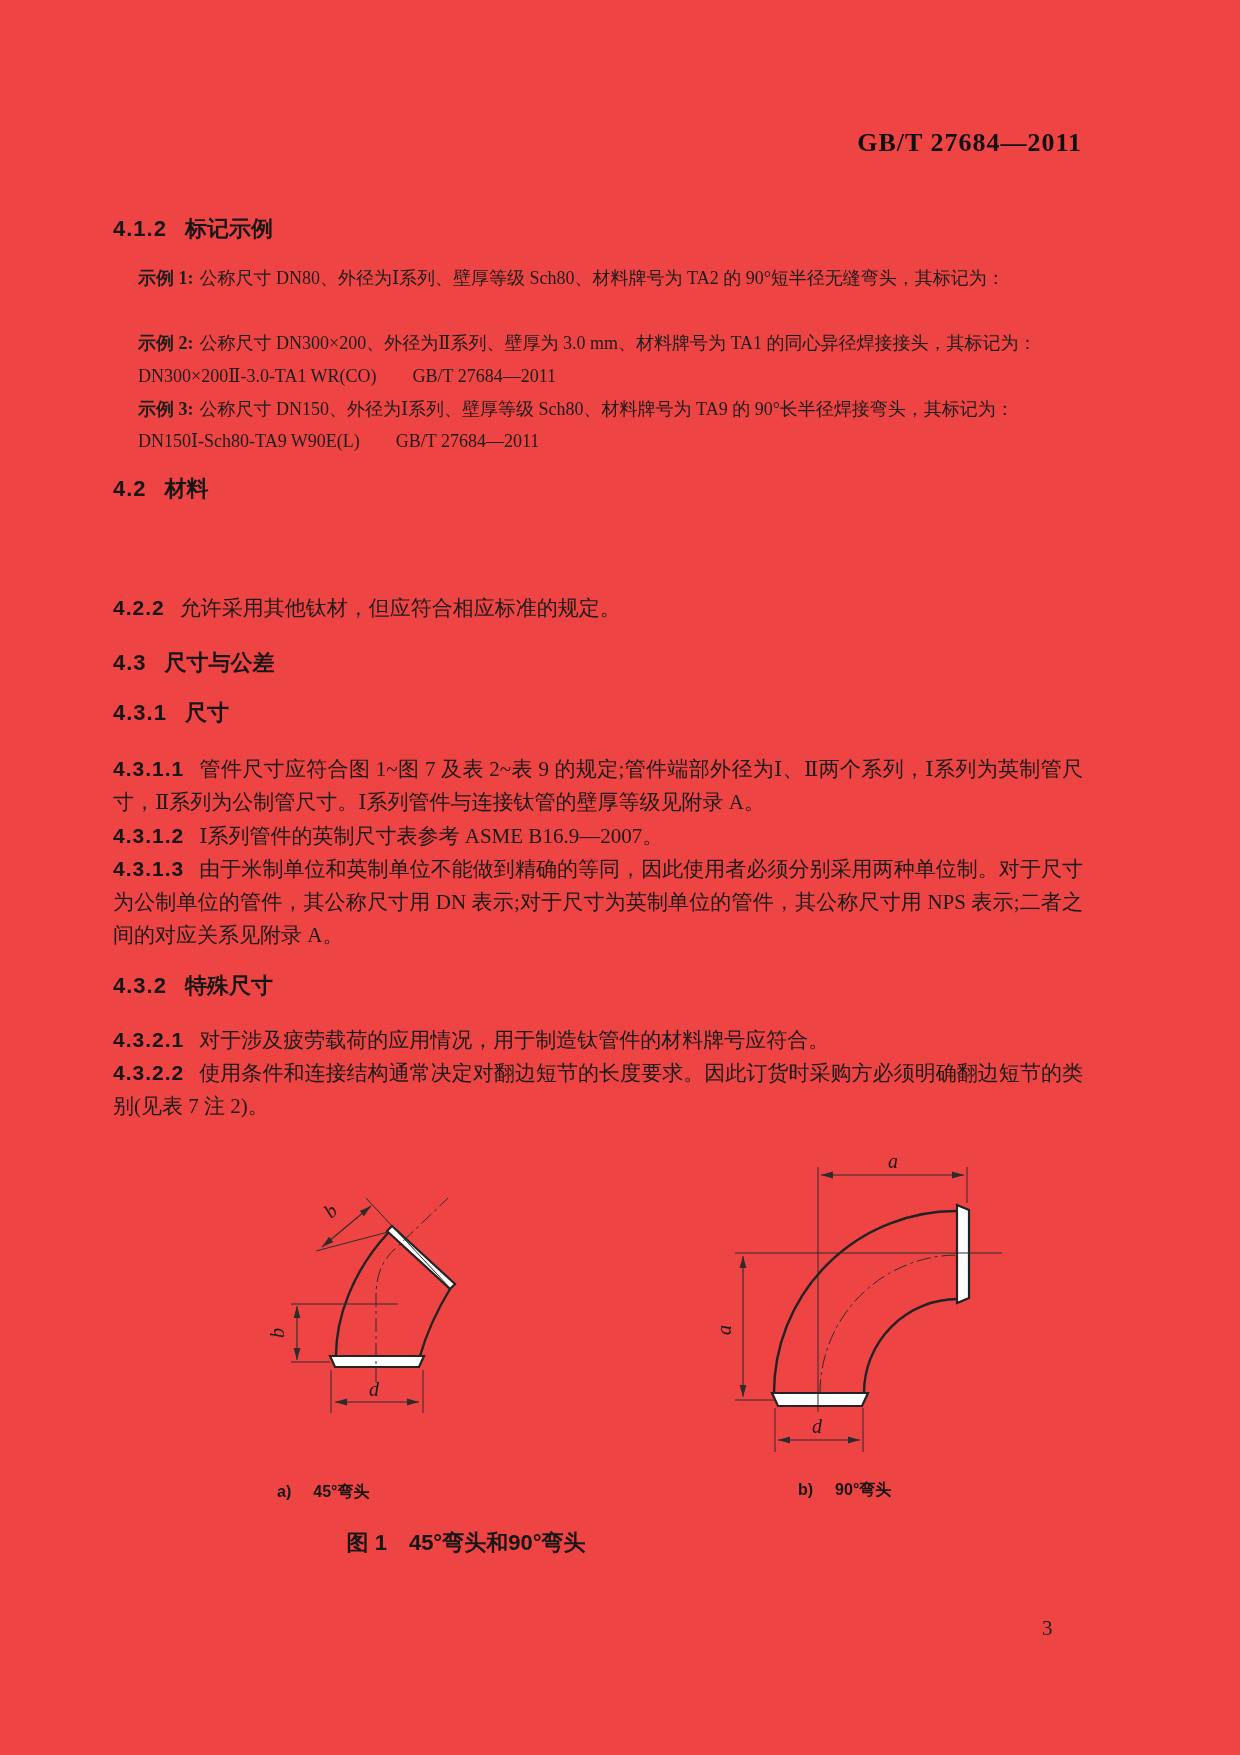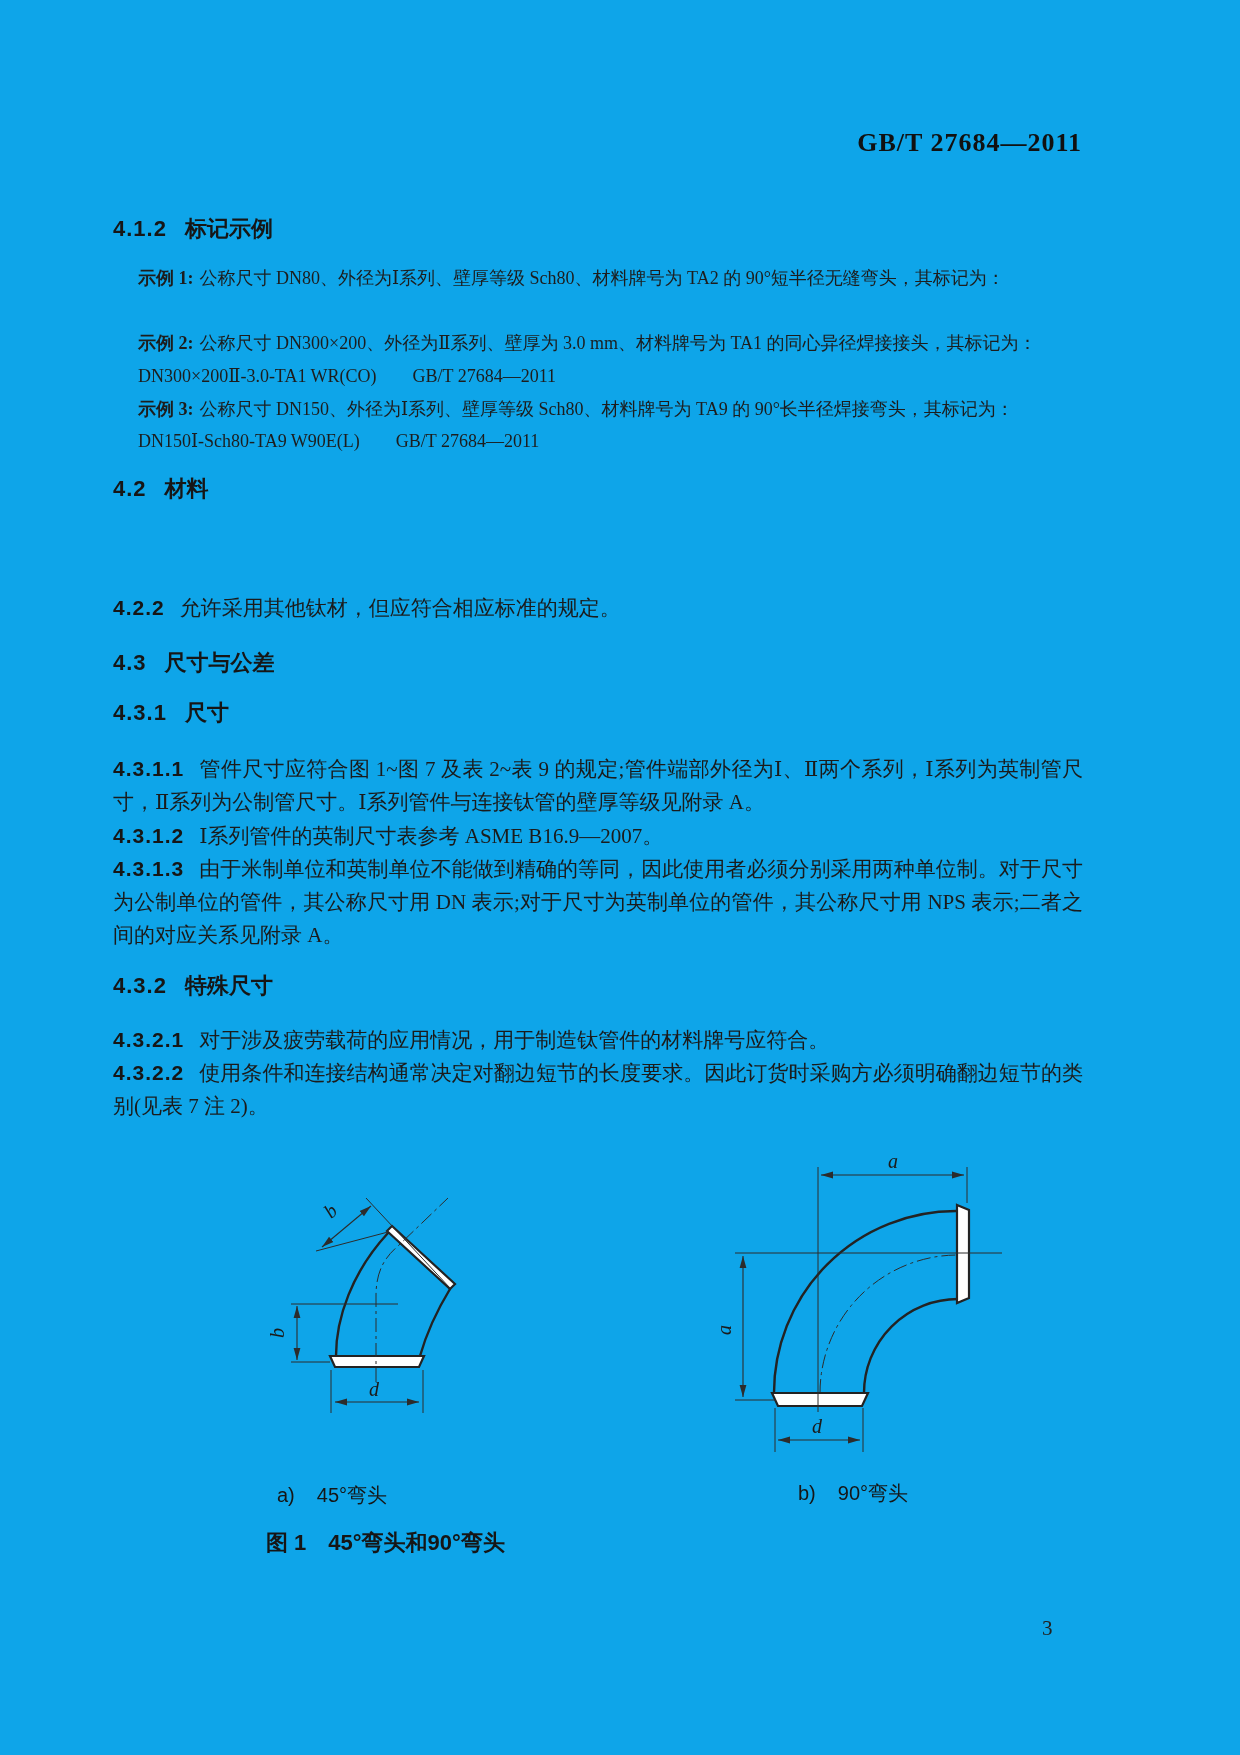--- a/index.html
+++ b/index.html
@@ -1,17 +1,17 @@
 <!DOCTYPE html>
 <html><head>
 <meta charset="utf-8">
 <style>
   html,body{margin:0;padding:0;background:#e8e8e8;}
   .page{
-    position:relative;width:1240px;height:1755px;background:#0ea5e9;
+    position:relative;width:1240px;height:1755px;background:#ef4444;
     font-family:"Liberation Serif","DejaVu Serif",serif;color:#1b1b1b;
     overflow:hidden;margin:0 auto;
   }
   .doc-header{
     position:absolute;top:128px;right:158px;
     font-family:"Liberation Serif","DejaVu Serif",serif;
     font-weight:bold;font-size:26px;letter-spacing:1px;color:#111;
   }
   .h2,.h3{
     position:absolute;left:113px;
@@ -28,25 +28,25 @@
     font-weight:bold;margin-right:15px;letter-spacing:1px;color:#161616;
   }
   .example-line{
     position:absolute;left:138px;width:960px;
     font-size:18px;line-height:24px;white-space:pre;color:#1d1d1d;
   }
   .example-line .exlabel{font-weight:bold;margin-right:6px;}
   .fig-svg{position:absolute;left:0;top:1140px;}
   .subfig-label{
     position:absolute;font-family:"Liberation Sans","DejaVu Sans",sans-serif;
-    font-weight:normal;font-size:20px;color:#161616;white-space:nowrap;
+    font-weight:bold;font-size:16px;color:#161616;white-space:nowrap;
   }
   .subfig-label .sl{margin-right:22px;}
   .fig-caption{
-    position:absolute;left:266px;top:1528px;width:400px;
+    position:absolute;left:266px;top:1528px;width:400px;text-align:center;
     font-family:"Liberation Sans","DejaVu Sans",sans-serif;
     font-weight:bold;font-size:22px;color:#161616;white-space:nowrap;
   }
   .page-number{
     position:absolute;left:1042px;top:1616px;font-size:21px;color:#222;
   }
   svg .thick{stroke:#232323;stroke-width:2.4;fill:none;stroke-linecap:round;}
   svg .thin{stroke:#2c2c2c;stroke-width:1;fill:none;}
   svg .dashdot{stroke:#2c2c2c;stroke-width:1;fill:none;stroke-dasharray:14 4 3 4;}
   svg .dim{stroke:#2c2c2c;stroke-width:1.1;fill:none;}

